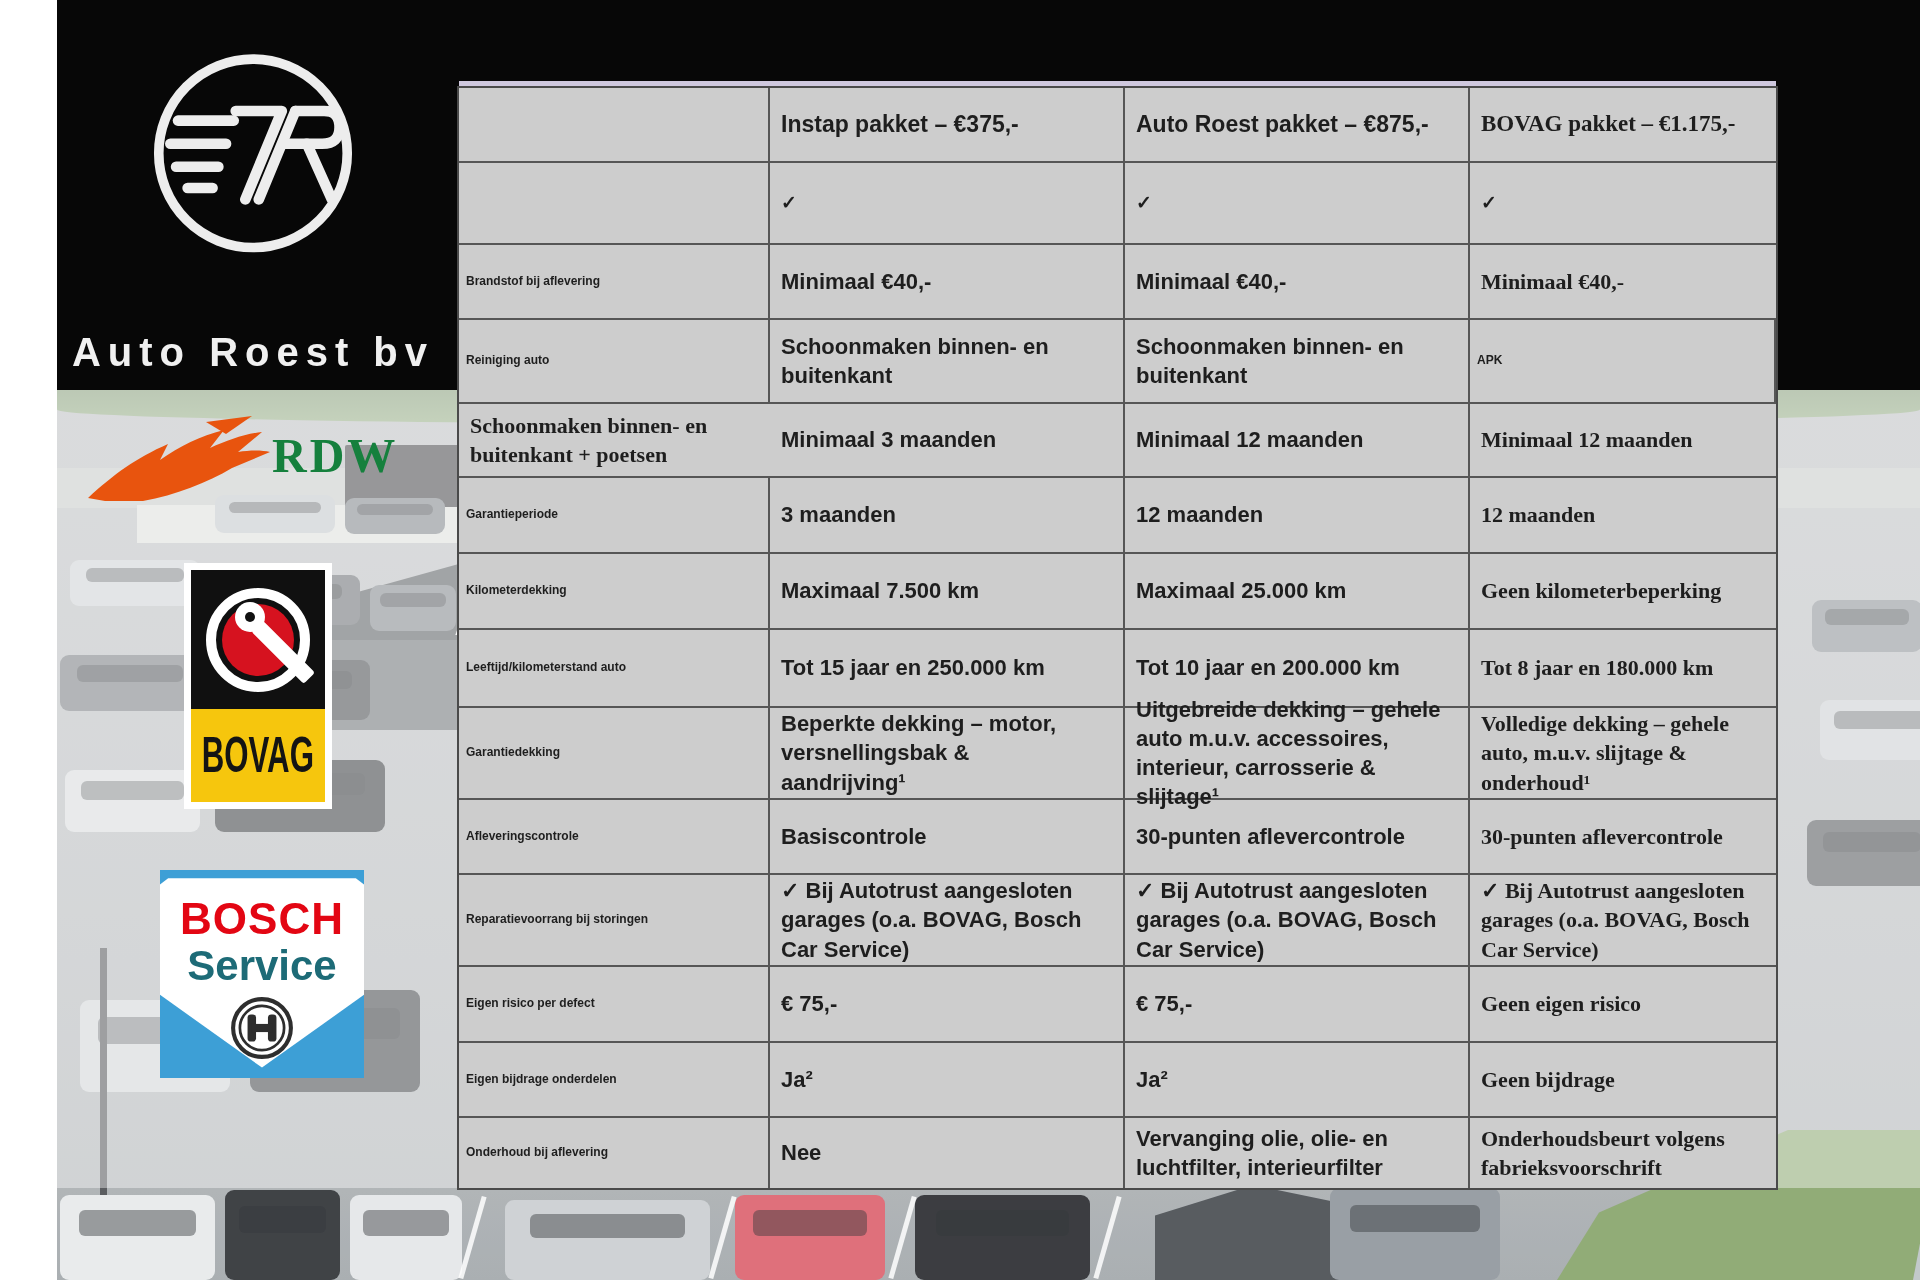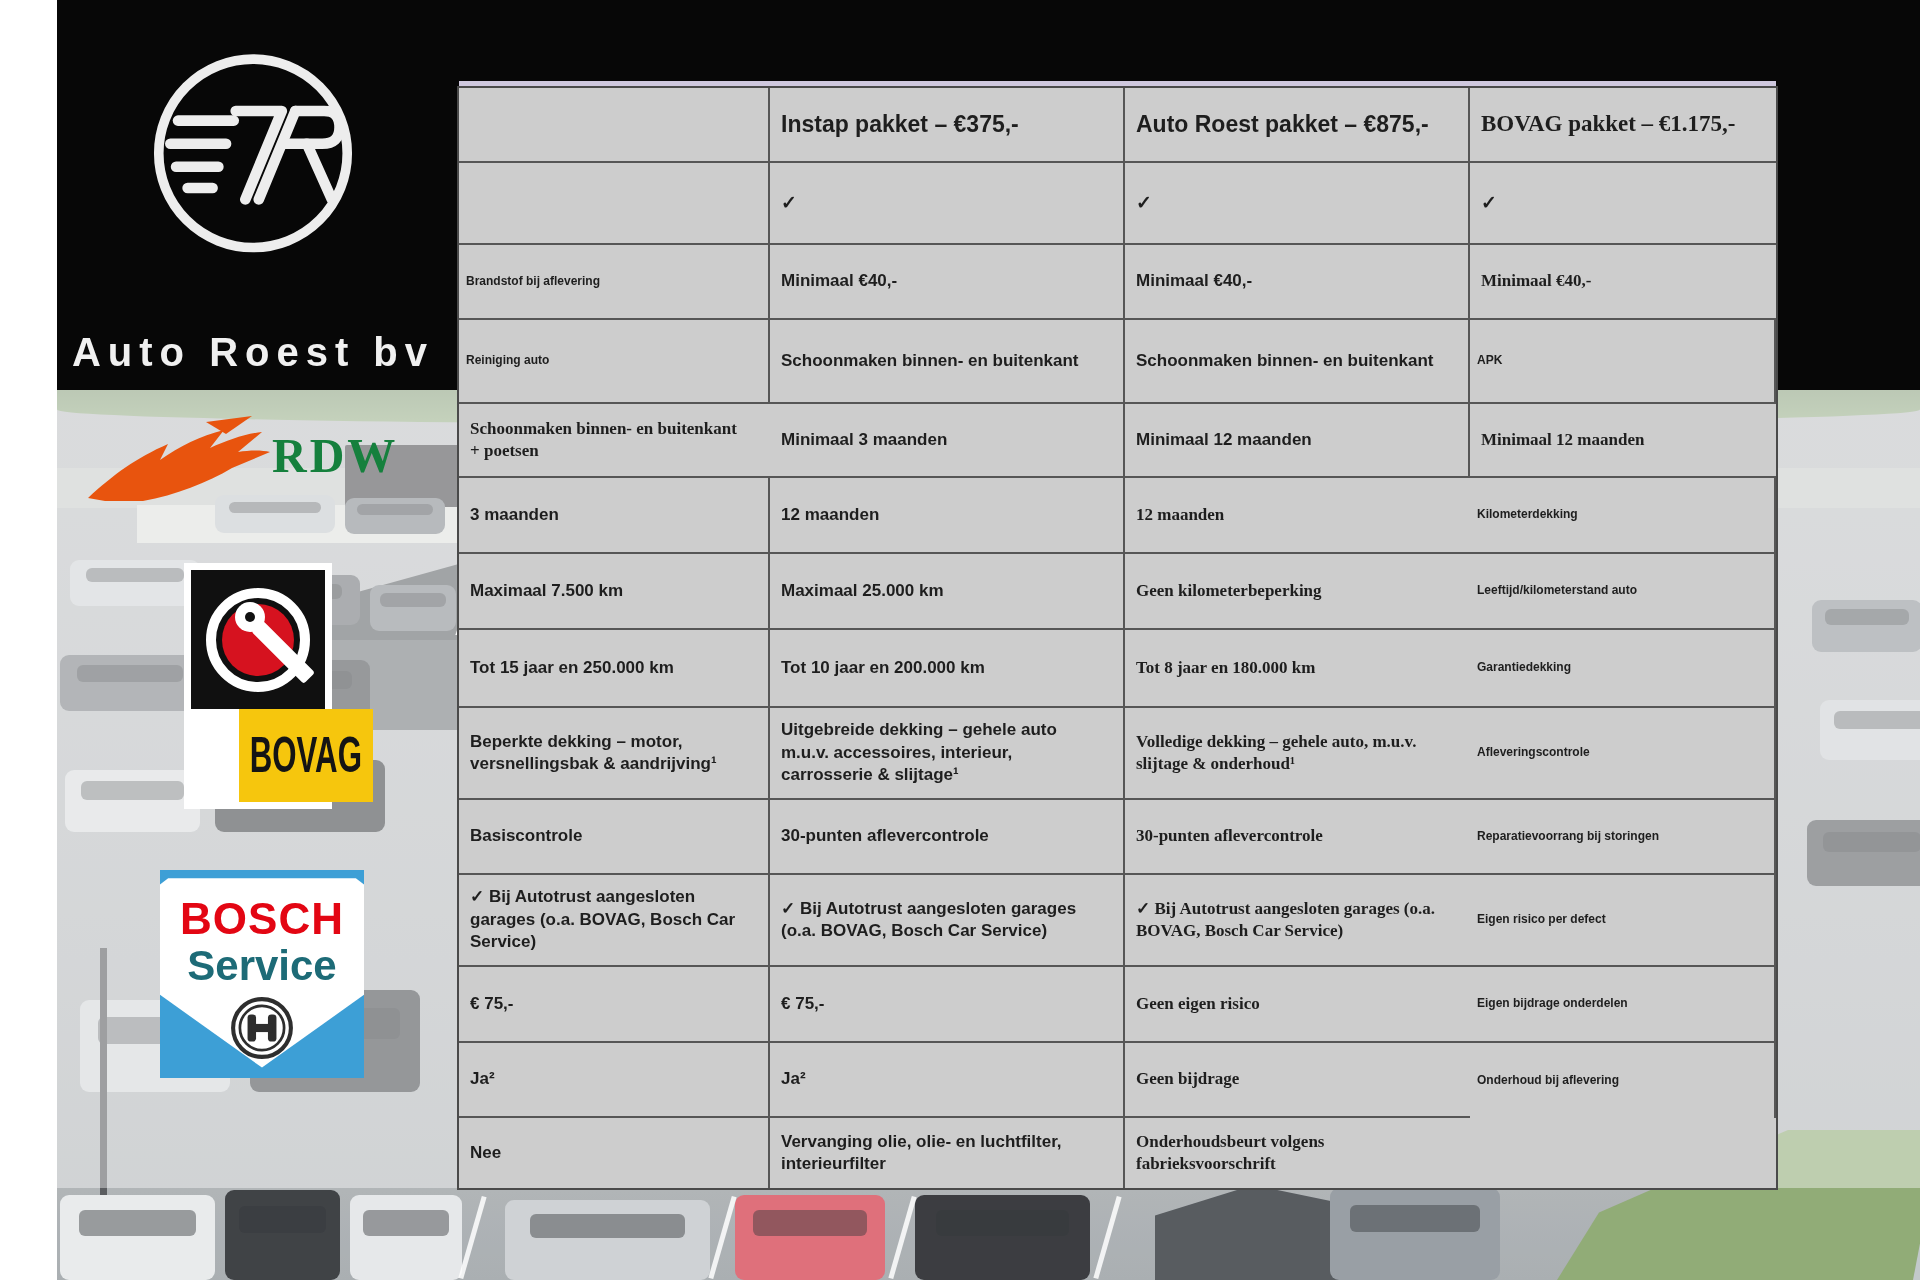--- a/index.html
+++ b/index.html
@@ -43,21 +43,21 @@
               font-family:"Liberation Sans",sans-serif;}
 
   
   .table-accent{position:absolute;left:459px;top:81px;width:1317px;height:7px;background:#cfc8de;z-index:4;}
   .pkg-table{position:absolute;left:459px;top:88px;width:1317px;height:1100px;z-index:4;
              display:grid;grid-template-columns:311px 355px 345px 306px;
              grid-template-rows:75px 82px 75px 84px 74px 76px 76px 78px 92px 75px 92px 76px 75px 70px;
              background:#cdcdcd;box-shadow:0 0 0 2px #4a4a4a;color:#1e1e1e;}
   .c{border-right:2px solid #565656;border-bottom:2px solid #565656;box-sizing:border-box;
      display:flex;align-items:center;padding:4px 26px 4px 11px;font-weight:bold;
-     font-size:17px;line-height:1.32;}
+     font-size:22px;line-height:1.32;}
   .c.lab{padding-left:7px;padding-right:6px;font-size:12px;}
   .c.lastcol{border-right:none;font-family:Liberation Serif, serif;}
   .c.lastrow{border-bottom:none;}
   .c.head{font-size:23px;}
   .c.chk{font-size:19px;}
 
   
   .rdw{position:absolute;left:86px;top:416px;width:320px;height:92px;z-index:5;}
   .rdw-text{position:absolute;left:186px;top:12px;font-family:"Liberation Serif",serif;
             font-weight:bold;font-size:48px;color:#15803d;letter-spacing:3px;}
@@ -70,21 +70,21 @@
               border:10px solid #ffffff;border-radius:50%;box-sizing:border-box;}
   .bovag-disc{position:absolute;left:50%;top:50%;width:72px;height:72px;margin:-36px 0 0 -36px;
               background:#d6121f;border-radius:50%;}
   .bovag-wrench-head{position:absolute;left:44%;top:34%;width:30px;height:30px;margin:-15px 0 0 -15px;
               background:#ffffff;border-radius:50%;}
   .bovag-wrench-dot{position:absolute;left:10px;top:10px;width:10px;height:10px;background:#101010;
               border-radius:50%;}
   .bovag-wrench-handle{position:absolute;left:58px;top:56px;width:16px;height:74px;background:#ffffff;
               transform:rotate(-45deg);transform-origin:top center;border-radius:3px;}
   .bovag-band{position:relative;width:100%;height:40%;background:#f6c60d;display:flex;
-              align-items:center;justify-content:center;margin-left:48px;}
+              align-items:center;justify-content:center;}
   .bovag-word{font-weight:bold;font-size:40px;color:#141414;transform:scaleX(0.78) scaleY(1.25);
               letter-spacing:0px;}
 
   
   .bosch{position:absolute;left:160px;top:870px;width:204px;height:208px;background:#3d9fd6;z-index:5;}
   .bosch-shield{position:absolute;left:0;top:0;width:100%;height:100%;background:#ffffff;
                 clip-path:polygon(0 7%,4% 4%,96% 4%,100% 7%,100% 60%,50% 95%,0 60%);}
   .bosch-word1{position:absolute;left:0;top:24px;width:100%;text-align:center;color:#e30613;
                font-weight:bold;font-size:44px;letter-spacing:1px;}
   .bosch-word2{position:absolute;left:0;top:72px;width:100%;text-align:center;color:#1d6b77;
@@ -224,20 +224,21 @@
     <div class="c lab">Reiniging auto</div>
     <div class="c">Schoonmaken binnen- en buitenkant</div>
     <div class="c">Schoonmaken binnen- en buitenkant</div>
     <div class="c lab">APK</div>
 
     <div class="c lastcol">Schoonmaken binnen- en buitenkant + poetsen</div>
     <div class="c">Minimaal 3 maanden</div>
     <div class="c">Minimaal 12 maanden</div>
     <div class="c lastcol">Minimaal 12 maanden</div>
 
+    <div class="c lab">Garantieperiode</div>
     <div class="c">3 maanden</div>
     <div class="c">12 maanden</div>
     <div class="c lastcol">12 maanden</div>
 
     <div class="c lab">Kilometerdekking</div>
     <div class="c">Maximaal 7.500 km</div>
     <div class="c">Maximaal 25.000 km</div>
     <div class="c lastcol">Geen kilometerbeperking</div>
 
     <div class="c lab">Leeftijd/kilometerstand auto</div>

